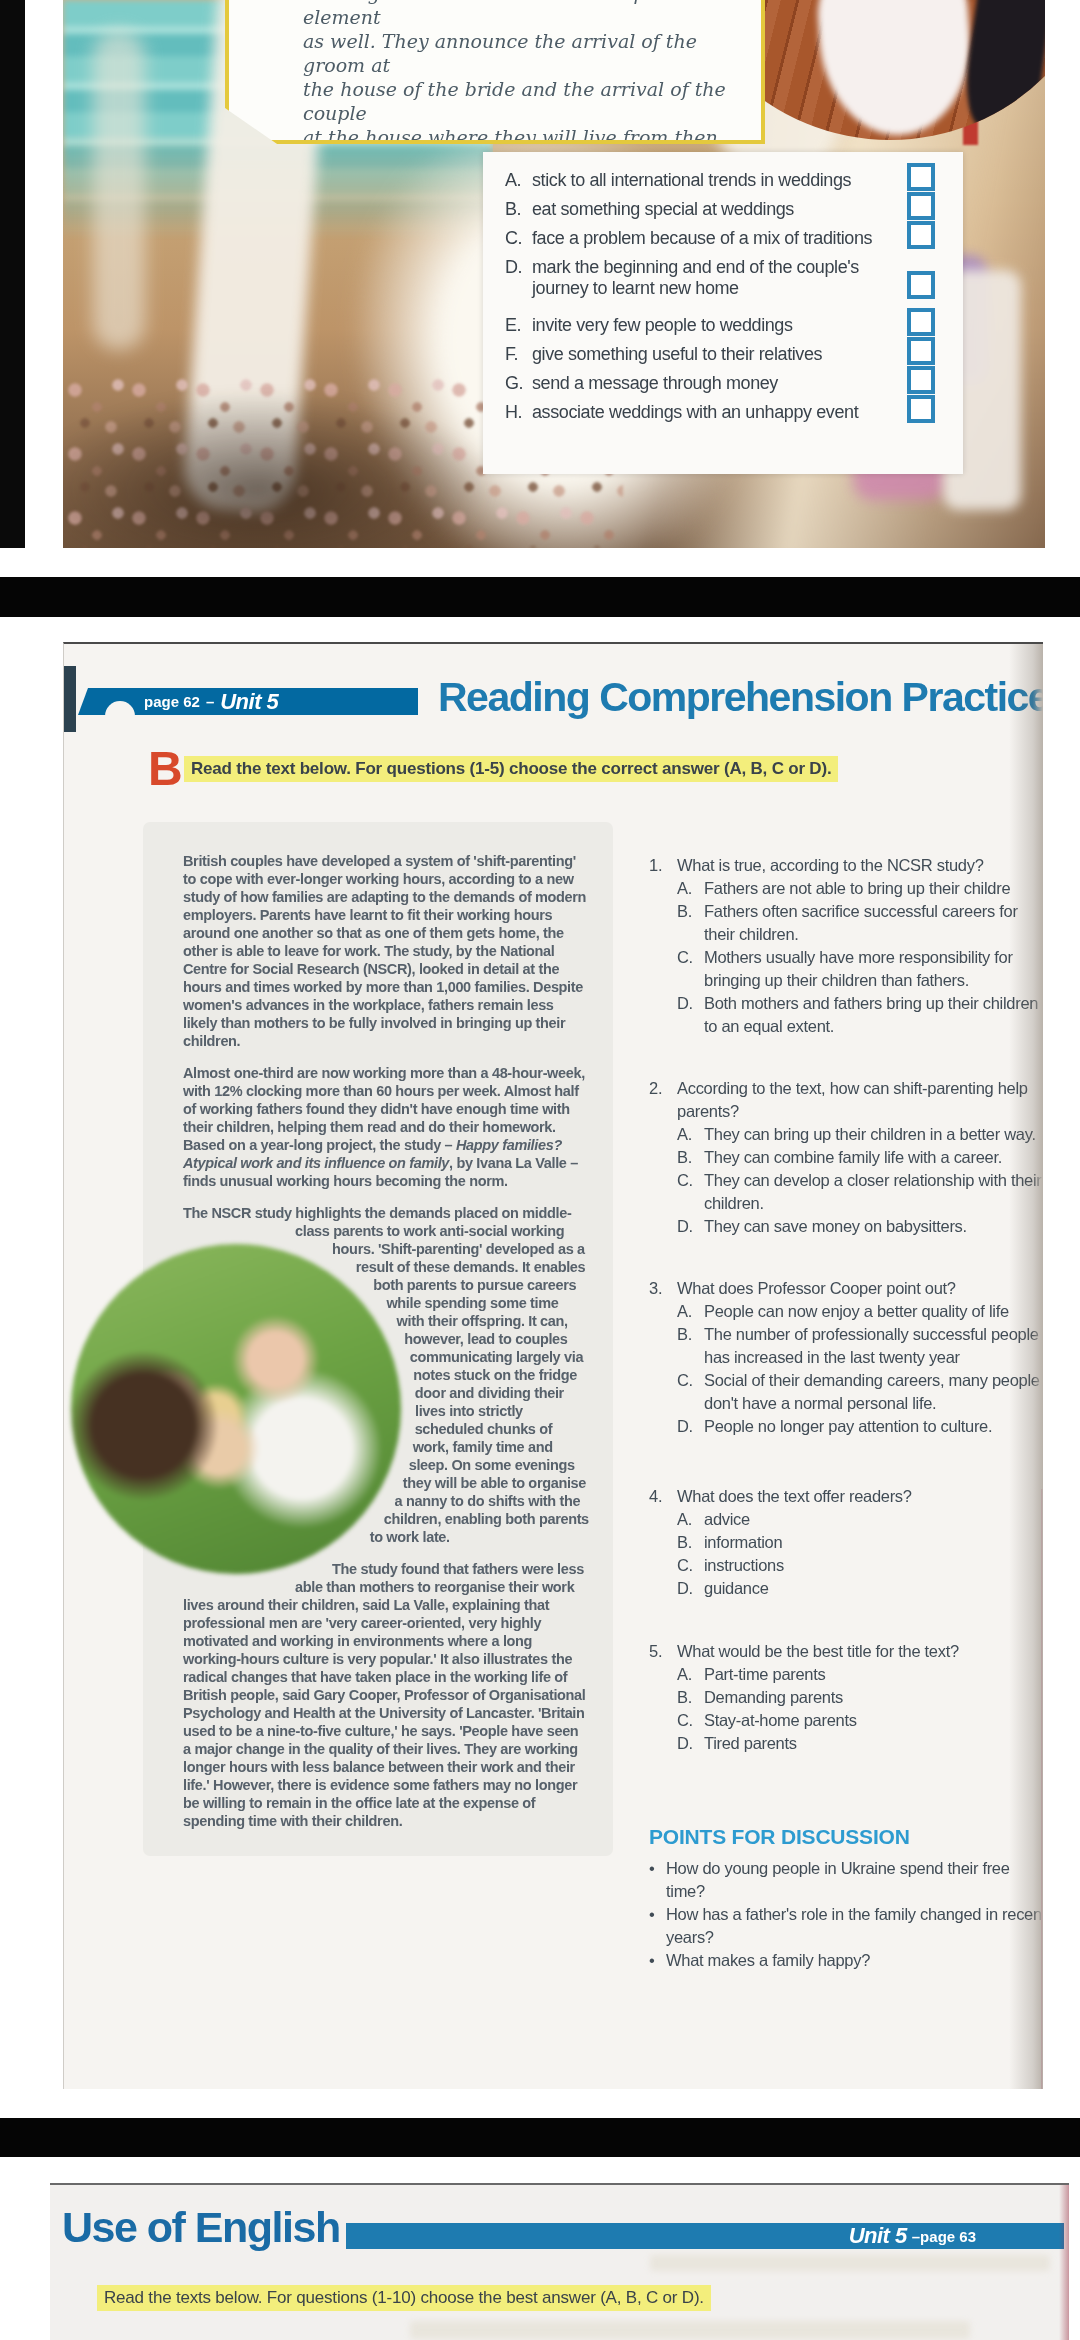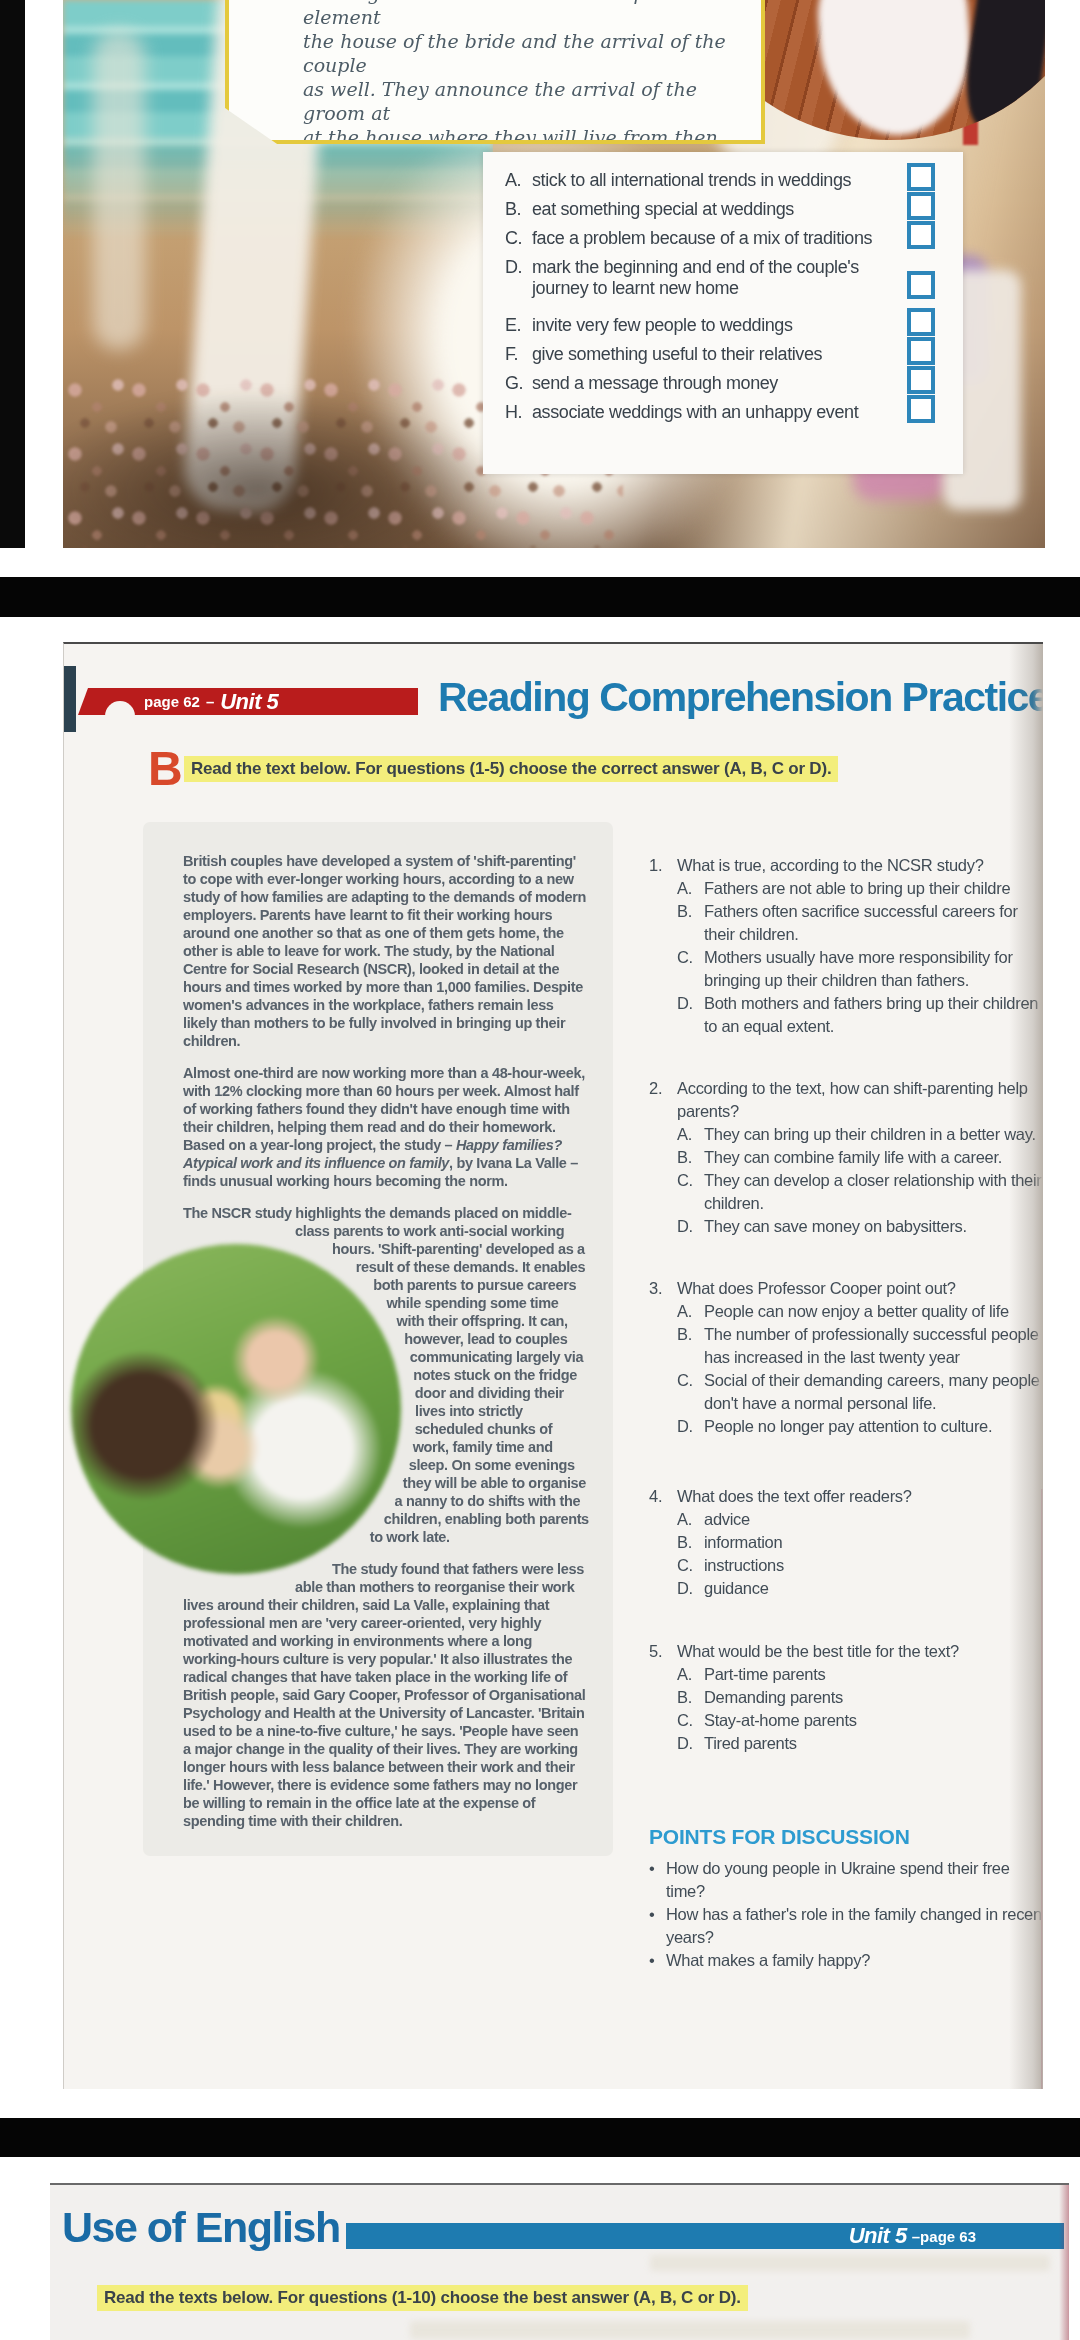--- a/index.html
+++ b/index.html
@@ -80,21 +80,21 @@
   .band{left:0;width:1080px;background:#050505;}
   .band1{top:577px;height:40px;}
   .band2{top:2118px;height:39px;}
 
   
   .page-card{left:63px;top:642px;width:979px;height:1445px;background:#f6f4f1;
              border-top:2px solid #4a4a4a;border-left:1px solid #cfccc7;overflow:hidden;}
   .page-card::after{content:"";position:absolute;right:0;top:0;width:34px;height:100%;
              background:linear-gradient(90deg,rgba(120,110,100,0) 0,rgba(120,110,100,.28) 70%,#b9b2aa 100%);}
   .left-tab{left:-2px;top:22px;width:14px;height:66px;background:#2c4250;}
-  .banner-bar{left:14px;top:44px;width:340px;height:27px;background:#b91c1c;
+  .banner-bar{left:14px;top:44px;width:340px;height:27px;background:#0369a1;
               clip-path:polygon(10px 0,100% 0,100% 100%,0 100%);color:#fff;
               padding-left:66px;box-sizing:border-box;display:flex;align-items:center;gap:6px;}
   .banner-bar .pg{font-size:15px;font-weight:bold;}
   .banner-bar .un{font-size:22px;font-weight:bold;font-style:italic;letter-spacing:-.5px;}
   .notch{left:41px;top:57px;width:30px;height:30px;border-radius:50%;background:#f6f4f1;}
   .page-title{left:374px;top:30px;width:660px;font-size:41px;font-weight:bold;color:#1e7bb0;
               letter-spacing:-1.5px;white-space:nowrap;}
   .ex-letter{left:84px;top:103px;font-size:48px;font-weight:bold;color:#d8492b;line-height:44px;}
   .ex-instr{left:120px;top:112px;display:inline-block;background:#f3ee7c;color:#3a434a;
             font-size:17px;font-weight:bold;padding:3px 7px;letter-spacing:-.2px;}
@@ -134,21 +134,21 @@
                border-top:2px solid #6a6a6a;overflow:hidden;}
   .bottom-card::after{content:"";position:absolute;right:0;top:0;width:10px;height:100%;
                background:linear-gradient(90deg,rgba(100,60,70,0),rgba(150,40,60,.45));}
   .uoe-title{left:12px;top:18px;font-size:43px;font-weight:bold;color:#1a6ba5;letter-spacing:-1.5px;}
   .uoe-bar{left:296px;top:38px;width:718px;height:26px;background:#1e7bb0;color:#fff;
            display:flex;align-items:center;justify-content:flex-end;padding-right:88px;
            box-sizing:border-box;gap:5px;}
   .uoe-bar .un{font-size:22px;font-weight:bold;font-style:italic;letter-spacing:-.5px;}
   .uoe-bar .pg{font-size:15px;font-weight:bold;}
   .uoe-instr{left:47px;top:100px;display:inline-block;background:#f3ee7c;color:#3a434a;
-             font-size:17px;font-weight:bold;padding:3px 7px;letter-spacing:-.2px;}
+             font-size:17px;font-weight:normal;padding:3px 7px;letter-spacing:-.2px;}
   .ghost{background:#d8d2bd;filter:blur(3px);opacity:.35;border-radius:3px;}
 </style>
 </head>
 <body>
 
 <section class="abs top-card">
   <div class="abs edge-strip"></div>
   <div class="abs photo">
     <div class="abs sea"></div>
     <div class="abs drape2"></div>
@@ -164,22 +164,22 @@
     <div class="abs red-pole"></div>
 
     <div class="abs circle-photo">
       <div class="bride"></div>
       <div class="groom"></div>
     </div>
 
     <div class="abs quote-box">
       <p class="quote-partial">to bring luck. Fireworks are an important element</p>
       <div id="quote-lines">
+          <p>as well. They announce the arrival of the groom at</p>
           <p>the house of the bride and the arrival of the couple</p>
-          <p>as well. They announce the arrival of the groom at</p>
           <p>at the house where they will live from then on. This</p>
         </div>
     </div>
 
     <div class="abs tq-box">
       <div id="tq-options">
           <div class="tq-opt"><span class="lbl">A.</span><span>stick to all international trends in weddings</span><span class="tq-check"></span></div>
           <div class="tq-opt"><span class="lbl">B.</span><span>eat something special at weddings</span><span class="tq-check"></span></div>
           <div class="tq-opt"><span class="lbl">C.</span><span>face a problem because of a mix of traditions</span><span class="tq-check"></span></div>
           <div class="tq-opt" style="margin-bottom: 16px;"><span class="lbl">D.</span><span>mark the beginning and end of the couple's journey to learnt new home</span><span class="tq-check"></span></div>

